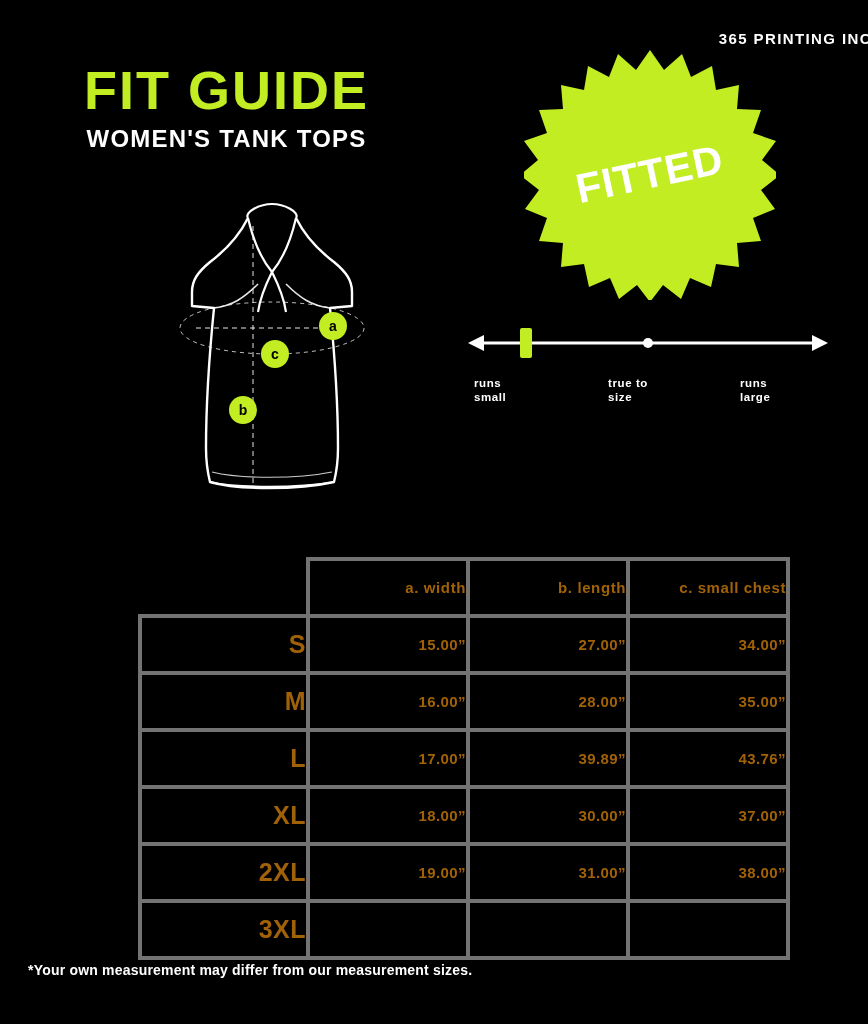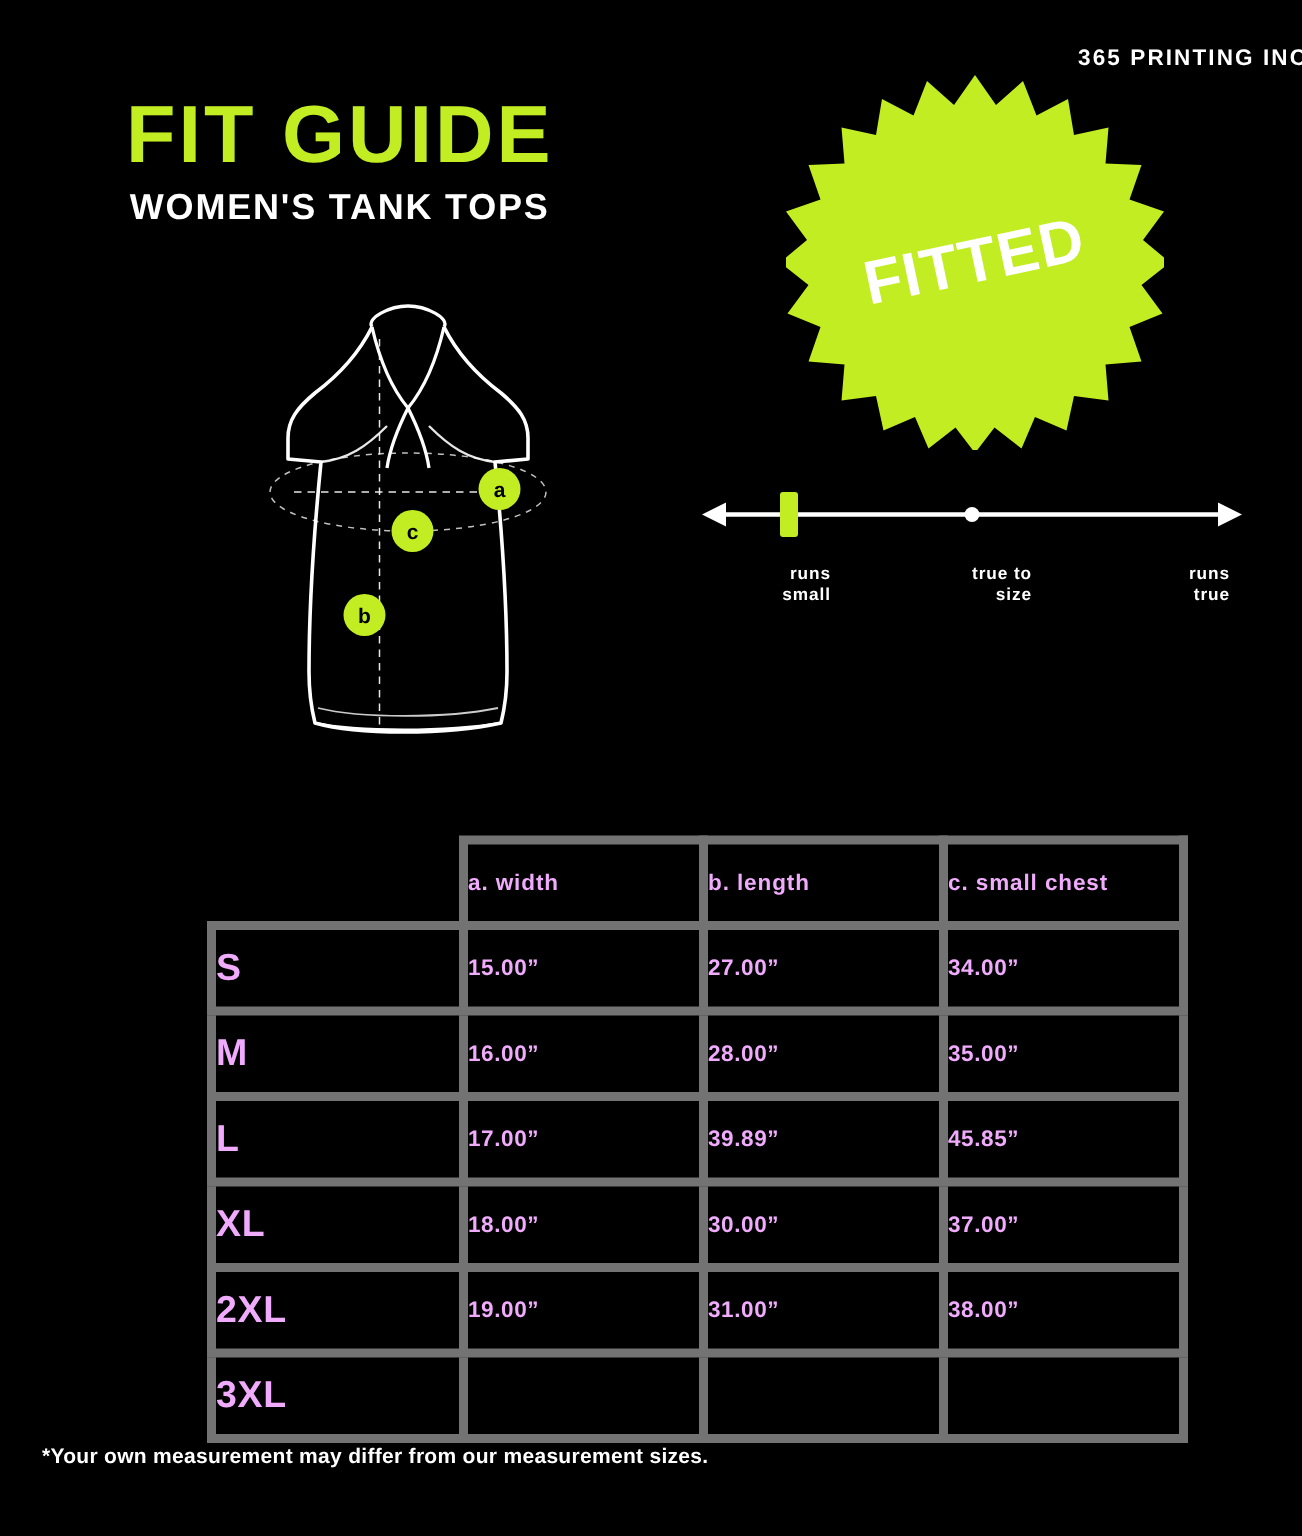--- a/index.html
+++ b/index.html
@@ -128,45 +128,45 @@
     top: 58px;
     width: 360px;
     height: 40px;
   }
   .scale-lab {
     position: absolute;
     font-size: 11.5px;
     font-weight: bold;
     color: #ffffff;
     letter-spacing: 0.6px;
-    text-align: right;
+    text-align: left;
     line-height: 1.25;
   }
   .lab-small { left: 6px; width: 80px; }
   .lab-true  { left: 140px; width: 80px; }
   .lab-large { left: 272px; width: 80px; }
 
   
   .table-wrap {
     position: absolute;
     left: 110px;
     top: 557px;
     width: 648px;
   }
   table {
     width: 648px;
     border-collapse: collapse;
     table-layout: fixed;
   }
   table td, table th {
-    border: 6px solid #737373;
+    border: 4px solid #737373;
     height: 57px;
-    text-align: left;
+    text-align: right;
     vertical-align: middle;
-    color: #f0abfc;
+    color: #a16207;
   }
   col.c-size { width: 168px; }
   col.c-val  { width: 160px; }
   .hdr-cell {
     font-size: 15px;
     font-weight: bold;
     letter-spacing: 0.6px;
   }
   .hdr-blank { border-left-color: #000; border-top-color: #000; }
   .size-cell {
@@ -256,21 +256,21 @@
       <div class="scale-lab lab-small">
         <div>runs</div>
         <div>small</div>
       </div>
       <div class="scale-lab lab-true">
         <div>true to</div>
         <div>size</div>
       </div>
       <div class="scale-lab lab-large">
         <div>runs</div>
-        <div>true</div>
+        <div>large</div>
       </div>
     </div>
   </div>
 
   <div class="table-wrap">
     <table>
       <colgroup>
         <col class="c-size">
           <col class="c-val">
           <col class="c-val">
@@ -294,21 +294,21 @@
         <tr>
           <td class="size-cell">M</td>
           <td class="val-cell">16.00”</td>
           <td class="val-cell">28.00”</td>
           <td class="val-cell">35.00”</td>
         </tr>
         <tr>
           <td class="size-cell">L</td>
           <td class="val-cell">17.00”</td>
           <td class="val-cell">39.89”</td>
-          <td class="val-cell">45.85”</td>
+          <td class="val-cell">43.76”</td>
         </tr>
         <tr>
           <td class="size-cell">XL</td>
           <td class="val-cell">18.00”</td>
           <td class="val-cell">30.00”</td>
           <td class="val-cell">37.00”</td>
         </tr>
         <tr>
           <td class="size-cell">2XL</td>
           <td class="val-cell">19.00”</td>

